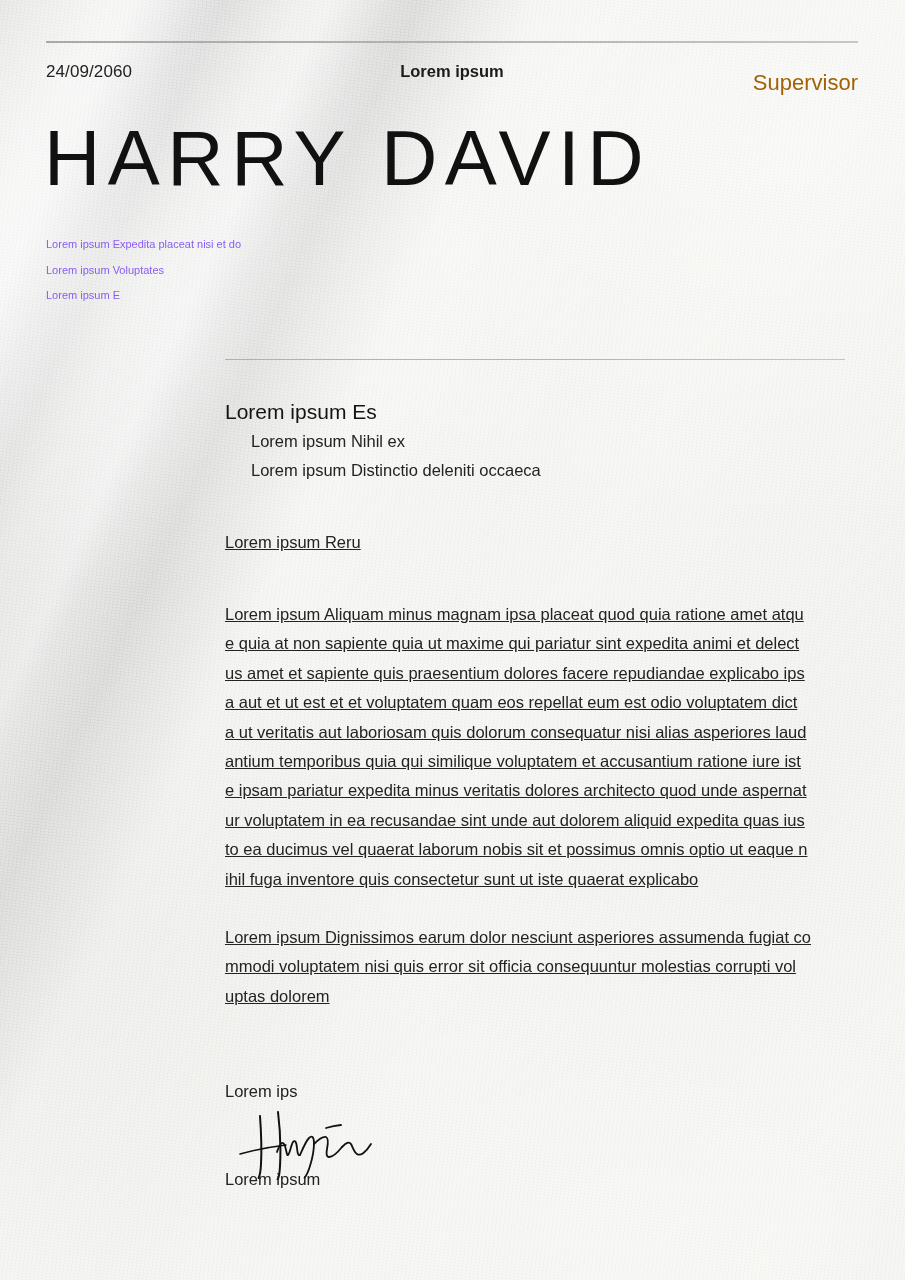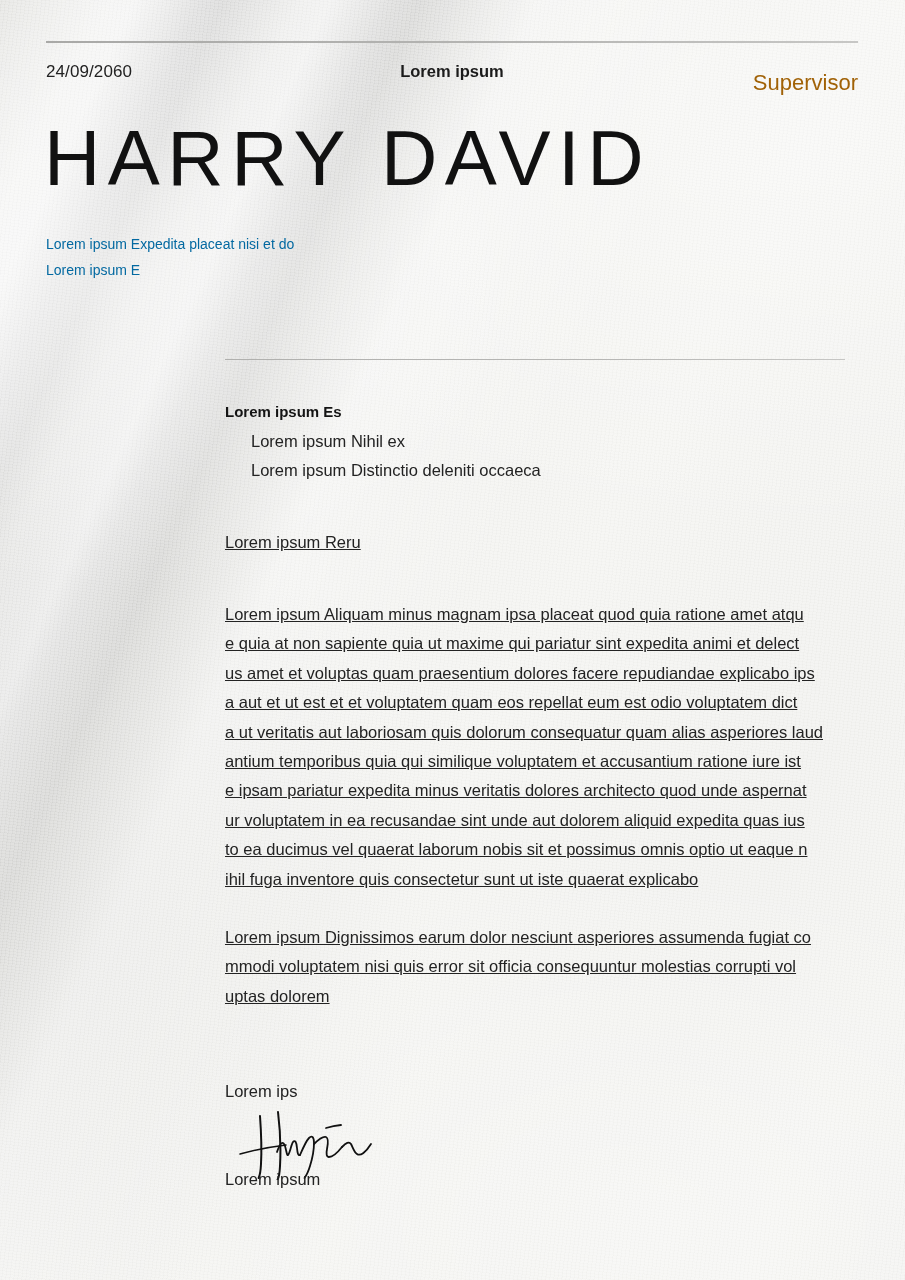--- a/index.html
+++ b/index.html
@@ -137,23 +137,23 @@
   }
 
   
   .sender-block {
     position: absolute;
     left: 46px;
     top: 232px;
     width: 420px;
   }
   .sender-line {
-    font-size: 14px;
+    font-size: 11px;
     line-height: 25.5px;
-    color: #0369a1;
+    color: #8b5cf6;
     white-space: nowrap;
   }
 
   
   .mid-rule {
     position: absolute;
     left: 225px;
     top: 359px;
     width: 620px;
     height: 1px;
@@ -163,23 +163,23 @@
   
   .letter-col {
     position: absolute;
     left: 225px;
     top: 397px;
     width: 624px;
   }
 
   .recipient-block { margin-bottom: 0; }
   .recipient-name {
-    font-size: 15px;
+    font-size: 21px;
     line-height: 29.5px;
-    font-weight: bold;
+    font-weight: normal;
     color: #141414;
     white-space: nowrap;
   }
   .recipient-line {
     font-size: 16.5px;
     line-height: 29.5px;
     color: #232323;
     white-space: nowrap;
     margin-left: 26px;
   }
@@ -256,41 +256,42 @@
     <div class="header-row">
       <div class="header-date">24/09/2060</div>
       <div class="header-title">Lorem ipsum</div>
       <div class="header-role">Supervisor</div>
     </div>
 
     <div class="doc-name">HARRY DAVID</div>
 
     <div class="sender-block">
       <div class="sender-line">Lorem ipsum Expedita placeat nisi et do</div>
+      <div class="sender-line">Lorem ipsum Voluptates</div>
       <div class="sender-line">Lorem ipsum E</div>
     </div>
 
     <div class="mid-rule"></div>
 
     <div class="letter-col">
 
       <div class="recipient-block">
         <div class="recipient-name">Lorem ipsum Es</div>
         <div class="recipient-line">Lorem ipsum Nihil ex</div>
         <div class="recipient-line">Lorem ipsum Distinctio deleniti occaeca</div>
       </div>
 
       <div class="salutation">Lorem ipsum Reru</div>
 
       <div class="body-para">
         <div class="body-line">Lorem ipsum Aliquam minus magnam ipsa placeat quod quia ratione amet atqu</div>
         <div class="body-line">e quia at non sapiente quia ut maxime qui pariatur sint expedita animi et delect</div>
-        <div class="body-line">us amet et voluptas quam praesentium dolores facere repudiandae explicabo ips</div>
+        <div class="body-line">us amet et sapiente quis praesentium dolores facere repudiandae explicabo ips</div>
         <div class="body-line">a aut et ut est et et voluptatem quam eos repellat eum est odio voluptatem dict</div>
-        <div class="body-line">a ut veritatis aut laboriosam quis dolorum consequatur quam alias asperiores laud</div>
+        <div class="body-line">a ut veritatis aut laboriosam quis dolorum consequatur nisi alias asperiores laud</div>
         <div class="body-line">antium temporibus quia qui similique voluptatem et accusantium ratione iure ist</div>
         <div class="body-line">e ipsam pariatur expedita minus veritatis dolores architecto quod unde aspernat</div>
         <div class="body-line">ur voluptatem in ea recusandae sint unde aut dolorem aliquid expedita quas ius</div>
         <div class="body-line">to ea ducimus vel quaerat laborum nobis sit et possimus omnis optio ut eaque n</div>
         <div class="body-line">ihil fuga inventore quis consectetur sunt ut iste quaerat explicabo</div>
       </div>
 
       <div class="body-para second">
         <div class="body-line">Lorem ipsum Dignissimos earum dolor nesciunt asperiores assumenda fugiat co</div>
         <div class="body-line">mmodi voluptatem nisi quis error sit officia consequuntur molestias corrupti vol</div>

